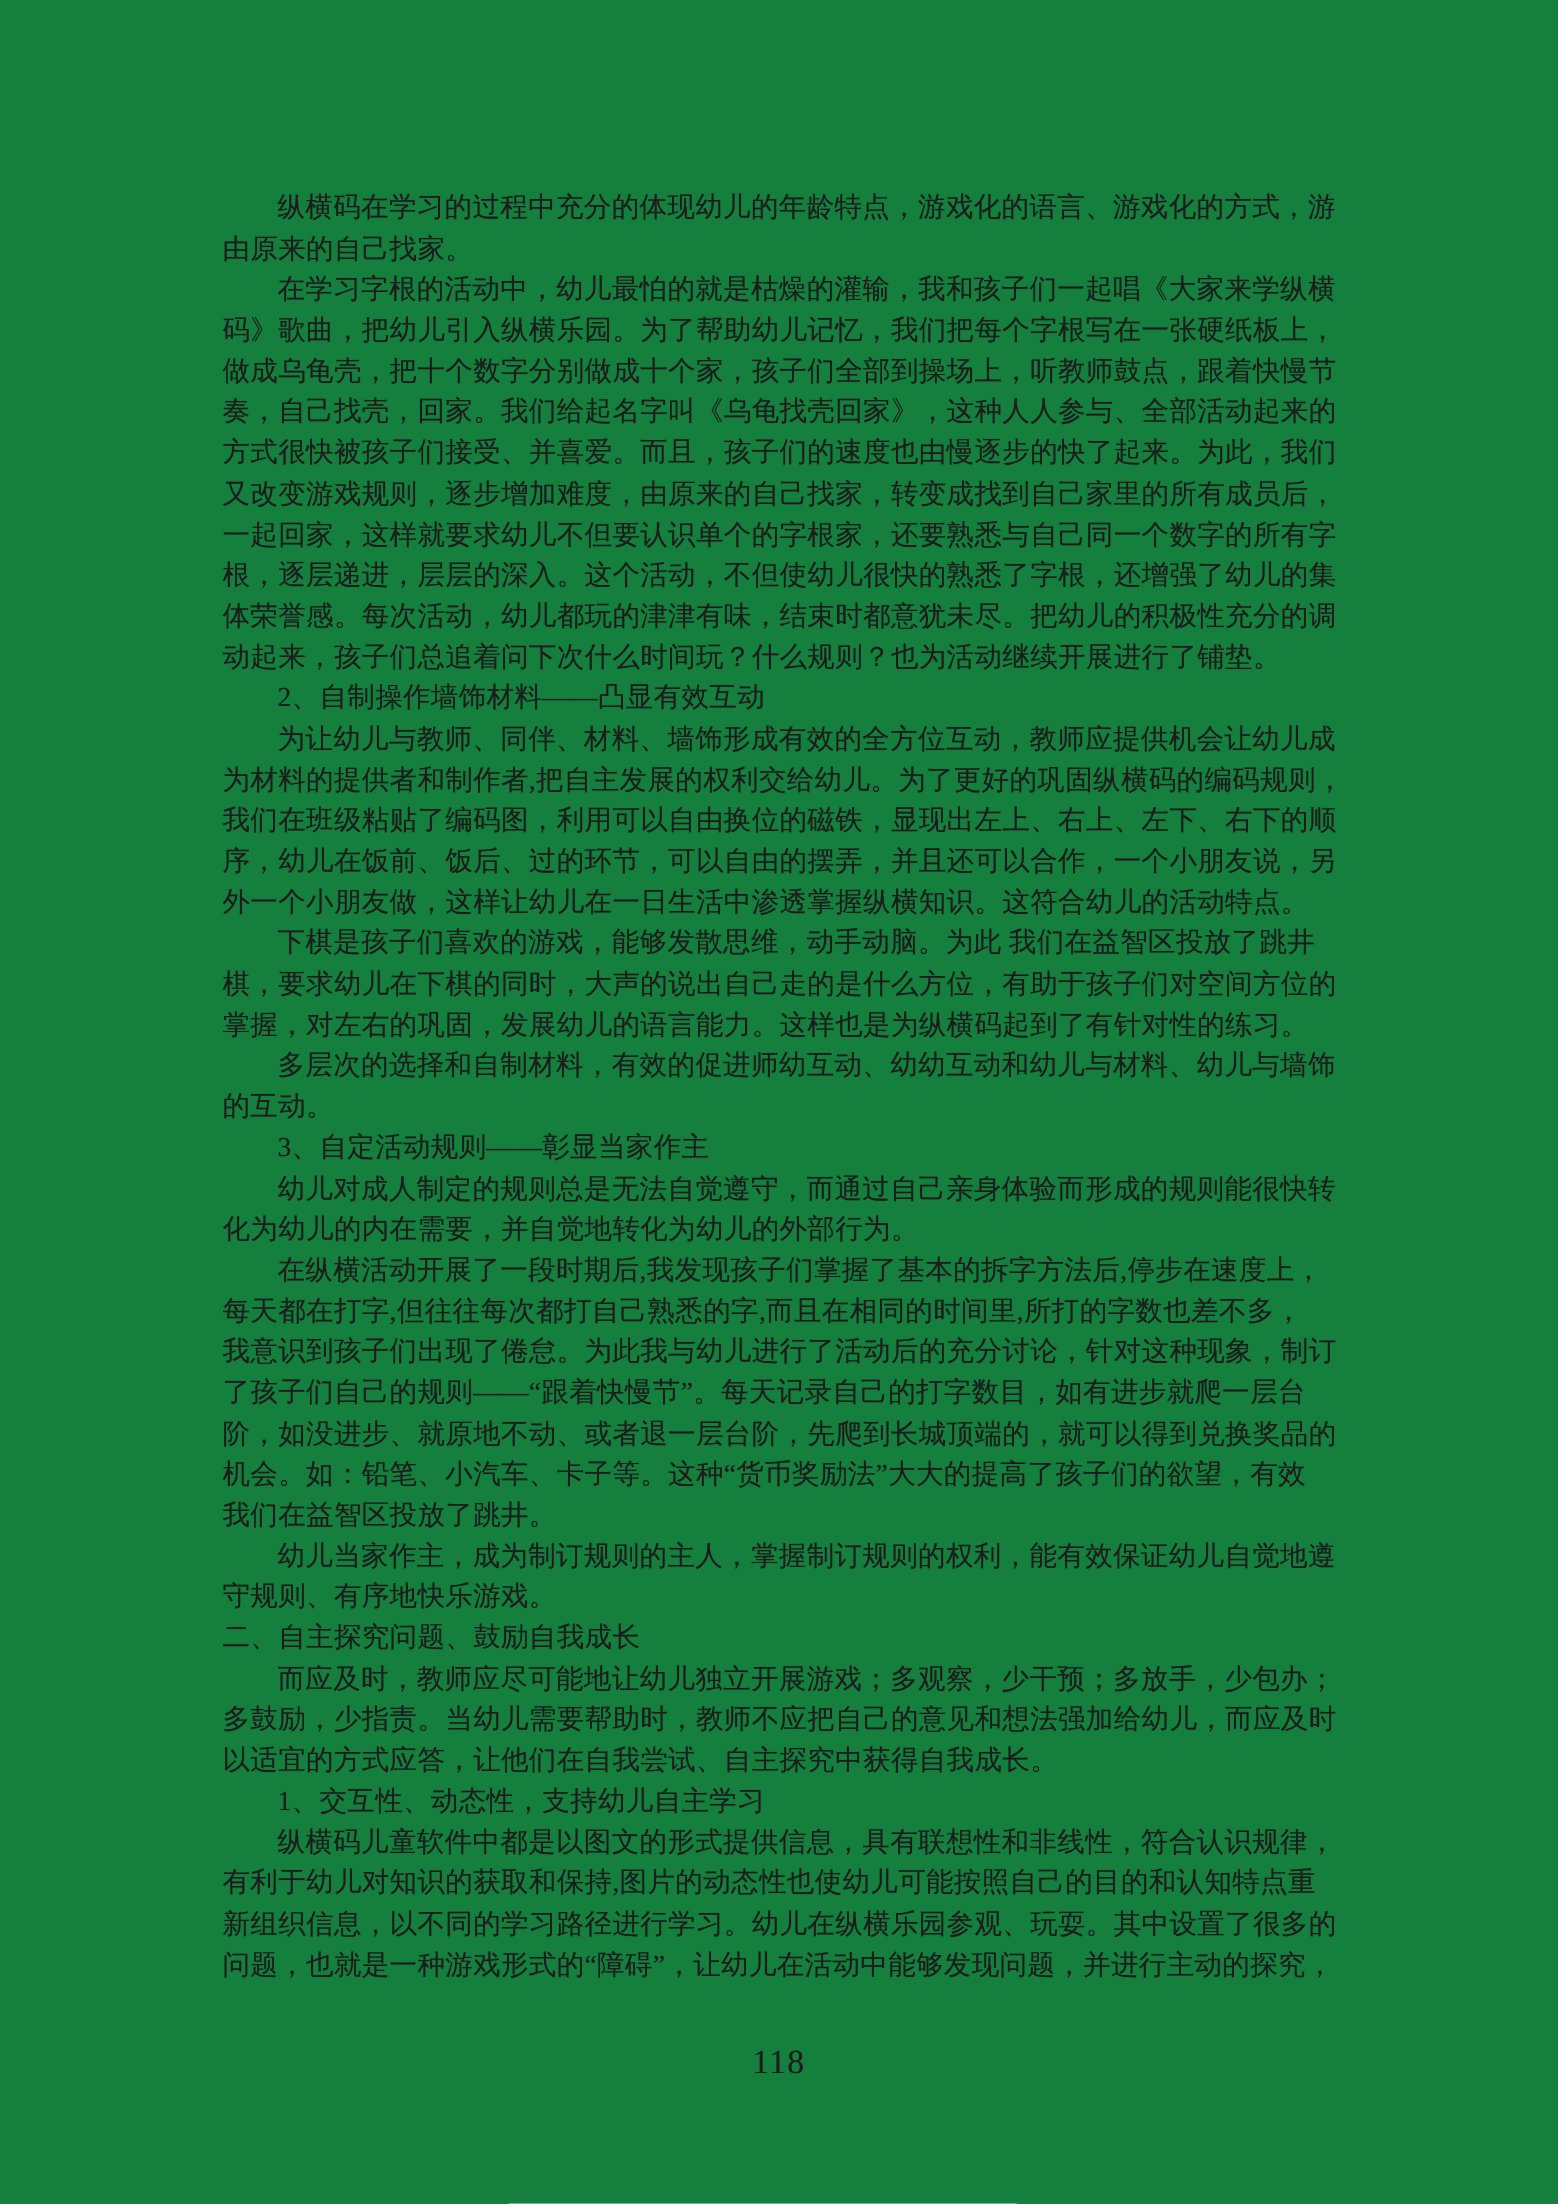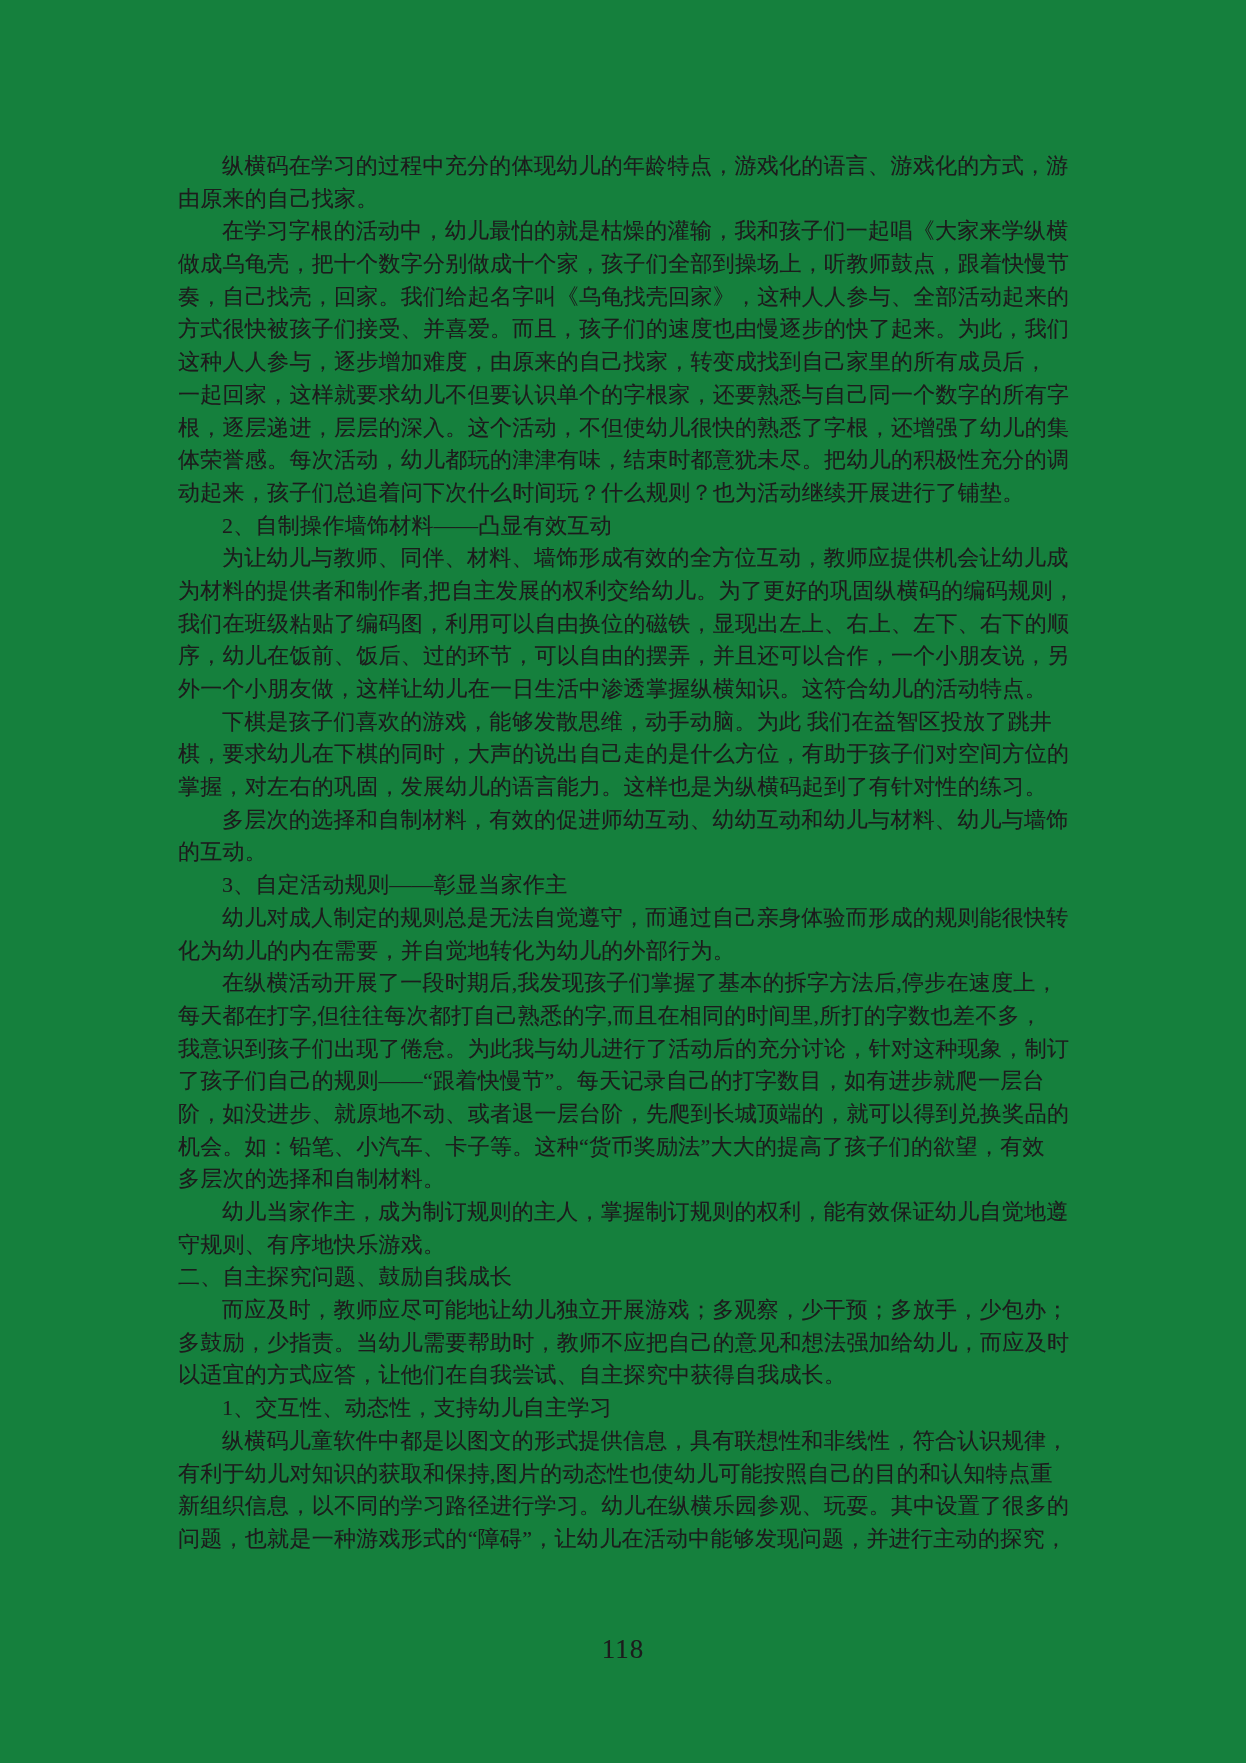--- a/index.html
+++ b/index.html
@@ -46,24 +46,25 @@
   }
 </style>
 </head>
 <body>
 
 <div class="page">
   <div class="document-body">
       <div class="line indent">纵横码在学习的过程中充分的体现幼儿的年龄特点，游戏化的语言、游戏化的方式，游</div>
       <div class="line">由原来的自己找家。</div>
       <div class="line indent">在学习字根的活动中，幼儿最怕的就是枯燥的灌输，我和孩子们一起唱《大家来学纵横</div>
+      <div class="line">码》歌曲，把幼儿引入纵横乐园。为了帮助幼儿记忆，我们把每个字根写在一张硬纸板上，</div>
       <div class="line">做成乌龟壳，把十个数字分别做成十个家，孩子们全部到操场上，听教师鼓点，跟着快慢节</div>
       <div class="line">奏，自己找壳，回家。我们给起名字叫《乌龟找壳回家》，这种人人参与、全部活动起来的</div>
       <div class="line">方式很快被孩子们接受、并喜爱。而且，孩子们的速度也由慢逐步的快了起来。为此，我们</div>
-      <div class="line">这种人人参与，逐步增加难度，由原来的自己找家，转变成找到自己家里的所有成员后，</div>
+      <div class="line">又改变游戏规则，逐步增加难度，由原来的自己找家，转变成找到自己家里的所有成员后，</div>
       <div class="line">一起回家，这样就要求幼儿不但要认识单个的字根家，还要熟悉与自己同一个数字的所有字</div>
       <div class="line">根，逐层递进，层层的深入。这个活动，不但使幼儿很快的熟悉了字根，还增强了幼儿的集</div>
       <div class="line">体荣誉感。每次活动，幼儿都玩的津津有味，结束时都意犹未尽。把幼儿的积极性充分的调</div>
       <div class="line">动起来，孩子们总追着问下次什么时间玩？什么规则？也为活动继续开展进行了铺垫。</div>
       <div class="line indent">2、自制操作墙饰材料——凸显有效互动</div>
       <div class="line indent">为让幼儿与教师、同伴、材料、墙饰形成有效的全方位互动，教师应提供机会让幼儿成</div>
       <div class="line">为材料的提供者和制作者,把自主发展的权利交给幼儿。为了更好的巩固纵横码的编码规则，</div>
       <div class="line">我们在班级粘贴了编码图，利用可以自由换位的磁铁，显现出左上、右上、左下、右下的顺</div>
       <div class="line">序，幼儿在饭前、饭后、过的环节，可以自由的摆弄，并且还可以合作，一个小朋友说，另</div>
       <div class="line">外一个小朋友做，这样让幼儿在一日生活中渗透掌握纵横知识。这符合幼儿的活动特点。</div>
@@ -74,21 +75,21 @@
       <div class="line">的互动。</div>
       <div class="line indent">3、自定活动规则——彰显当家作主</div>
       <div class="line indent">幼儿对成人制定的规则总是无法自觉遵守，而通过自己亲身体验而形成的规则能很快转</div>
       <div class="line">化为幼儿的内在需要，并自觉地转化为幼儿的外部行为。</div>
       <div class="line indent">在纵横活动开展了一段时期后,我发现孩子们掌握了基本的拆字方法后,停步在速度上，</div>
       <div class="line">每天都在打字,但往往每次都打自己熟悉的字,而且在相同的时间里,所打的字数也差不多，</div>
       <div class="line">我意识到孩子们出现了倦怠。为此我与幼儿进行了活动后的充分讨论，针对这种现象，制订</div>
       <div class="line">了孩子们自己的规则——“跟着快慢节”。每天记录自己的打字数目，如有进步就爬一层台</div>
       <div class="line">阶，如没进步、就原地不动、或者退一层台阶，先爬到长城顶端的，就可以得到兑换奖品的</div>
       <div class="line">机会。如：铅笔、小汽车、卡子等。这种“货币奖励法”大大的提高了孩子们的欲望，有效</div>
-      <div class="line">多层次的选择和自制材料。</div>
+      <div class="line">我们在益智区投放了跳井。</div>
       <div class="line indent">幼儿当家作主，成为制订规则的主人，掌握制订规则的权利，能有效保证幼儿自觉地遵</div>
       <div class="line">守规则、有序地快乐游戏。</div>
       <div class="line">二、自主探究问题、鼓励自我成长</div>
       <div class="line indent">而应及时，教师应尽可能地让幼儿独立开展游戏；多观察，少干预；多放手，少包办；</div>
       <div class="line">多鼓励，少指责。当幼儿需要帮助时，教师不应把自己的意见和想法强加给幼儿，而应及时</div>
       <div class="line">以适宜的方式应答，让他们在自我尝试、自主探究中获得自我成长。</div>
       <div class="line indent">1、交互性、动态性，支持幼儿自主学习</div>
       <div class="line indent">纵横码儿童软件中都是以图文的形式提供信息，具有联想性和非线性，符合认识规律，</div>
       <div class="line">有利于幼儿对知识的获取和保持,图片的动态性也使幼儿可能按照自己的目的和认知特点重</div>
       <div class="line">新组织信息，以不同的学习路径进行学习。幼儿在纵横乐园参观、玩耍。其中设置了很多的</div>

